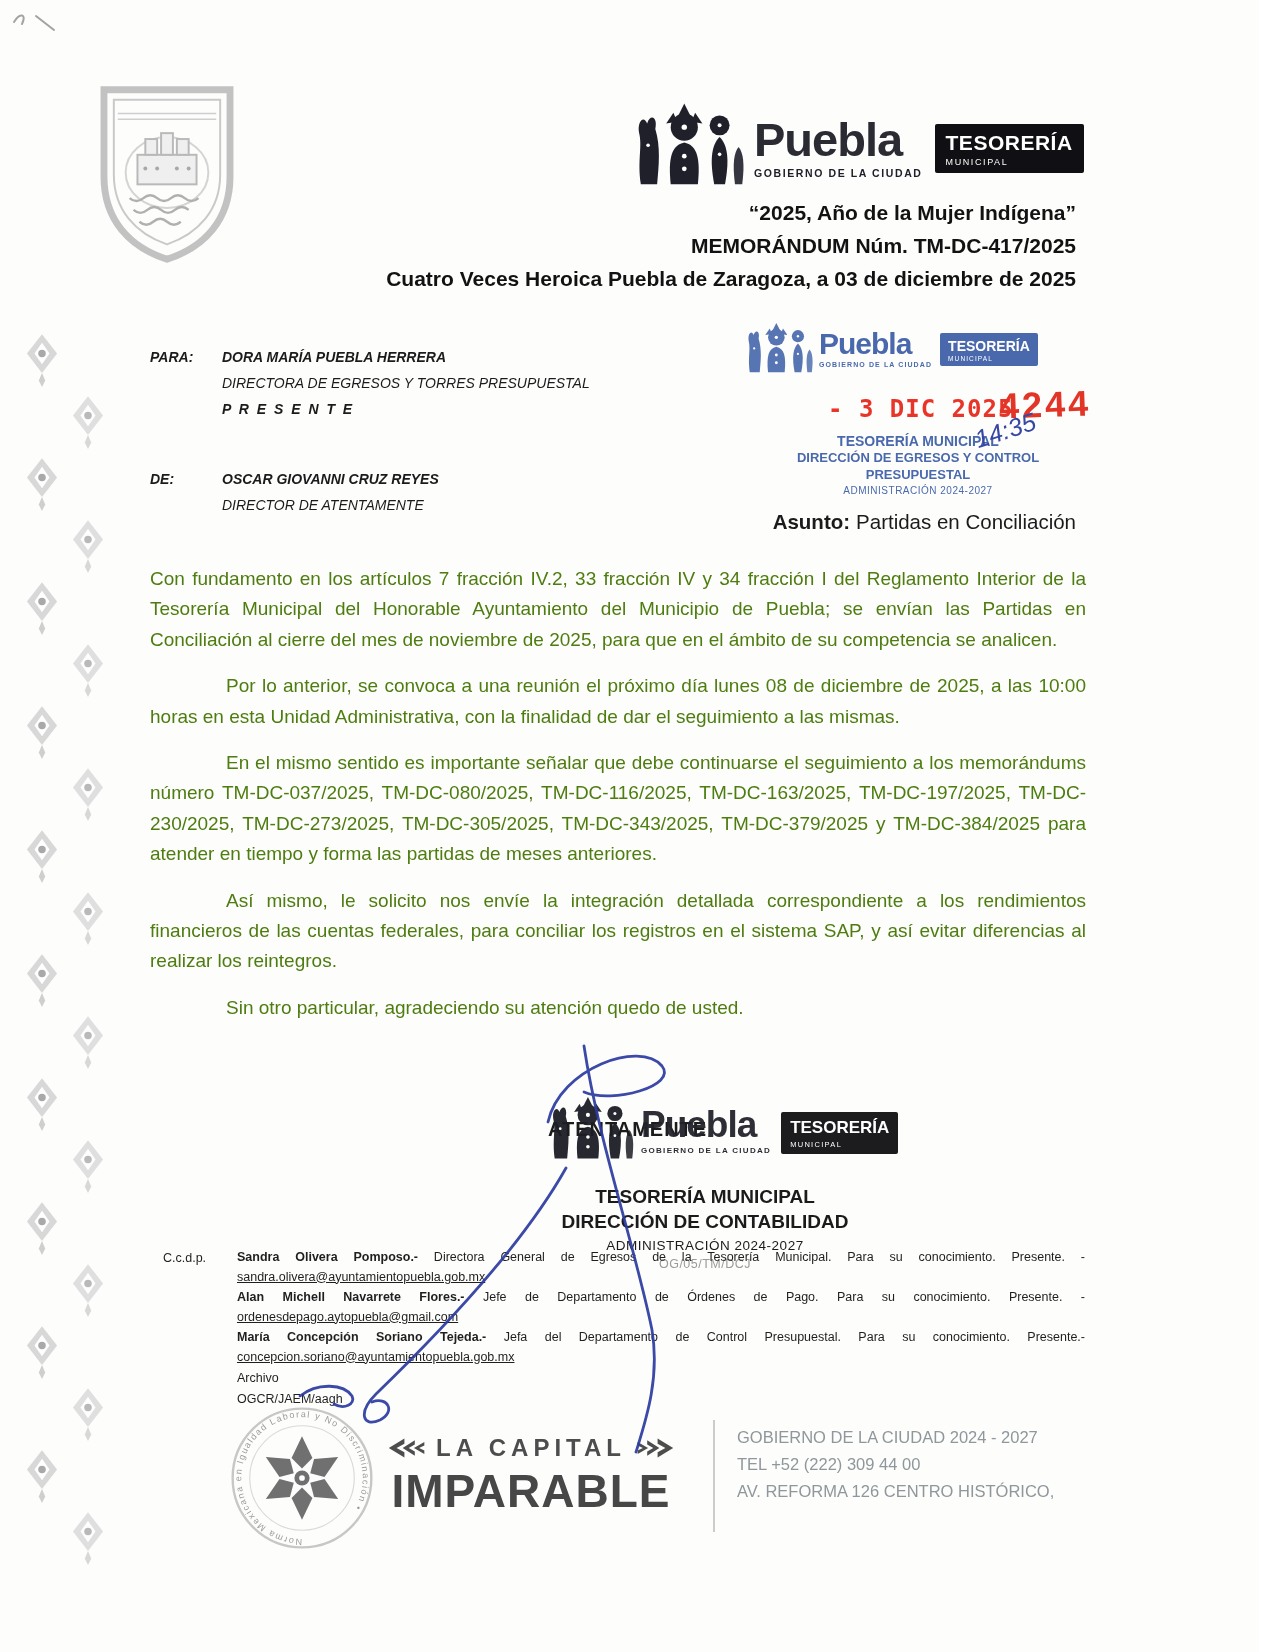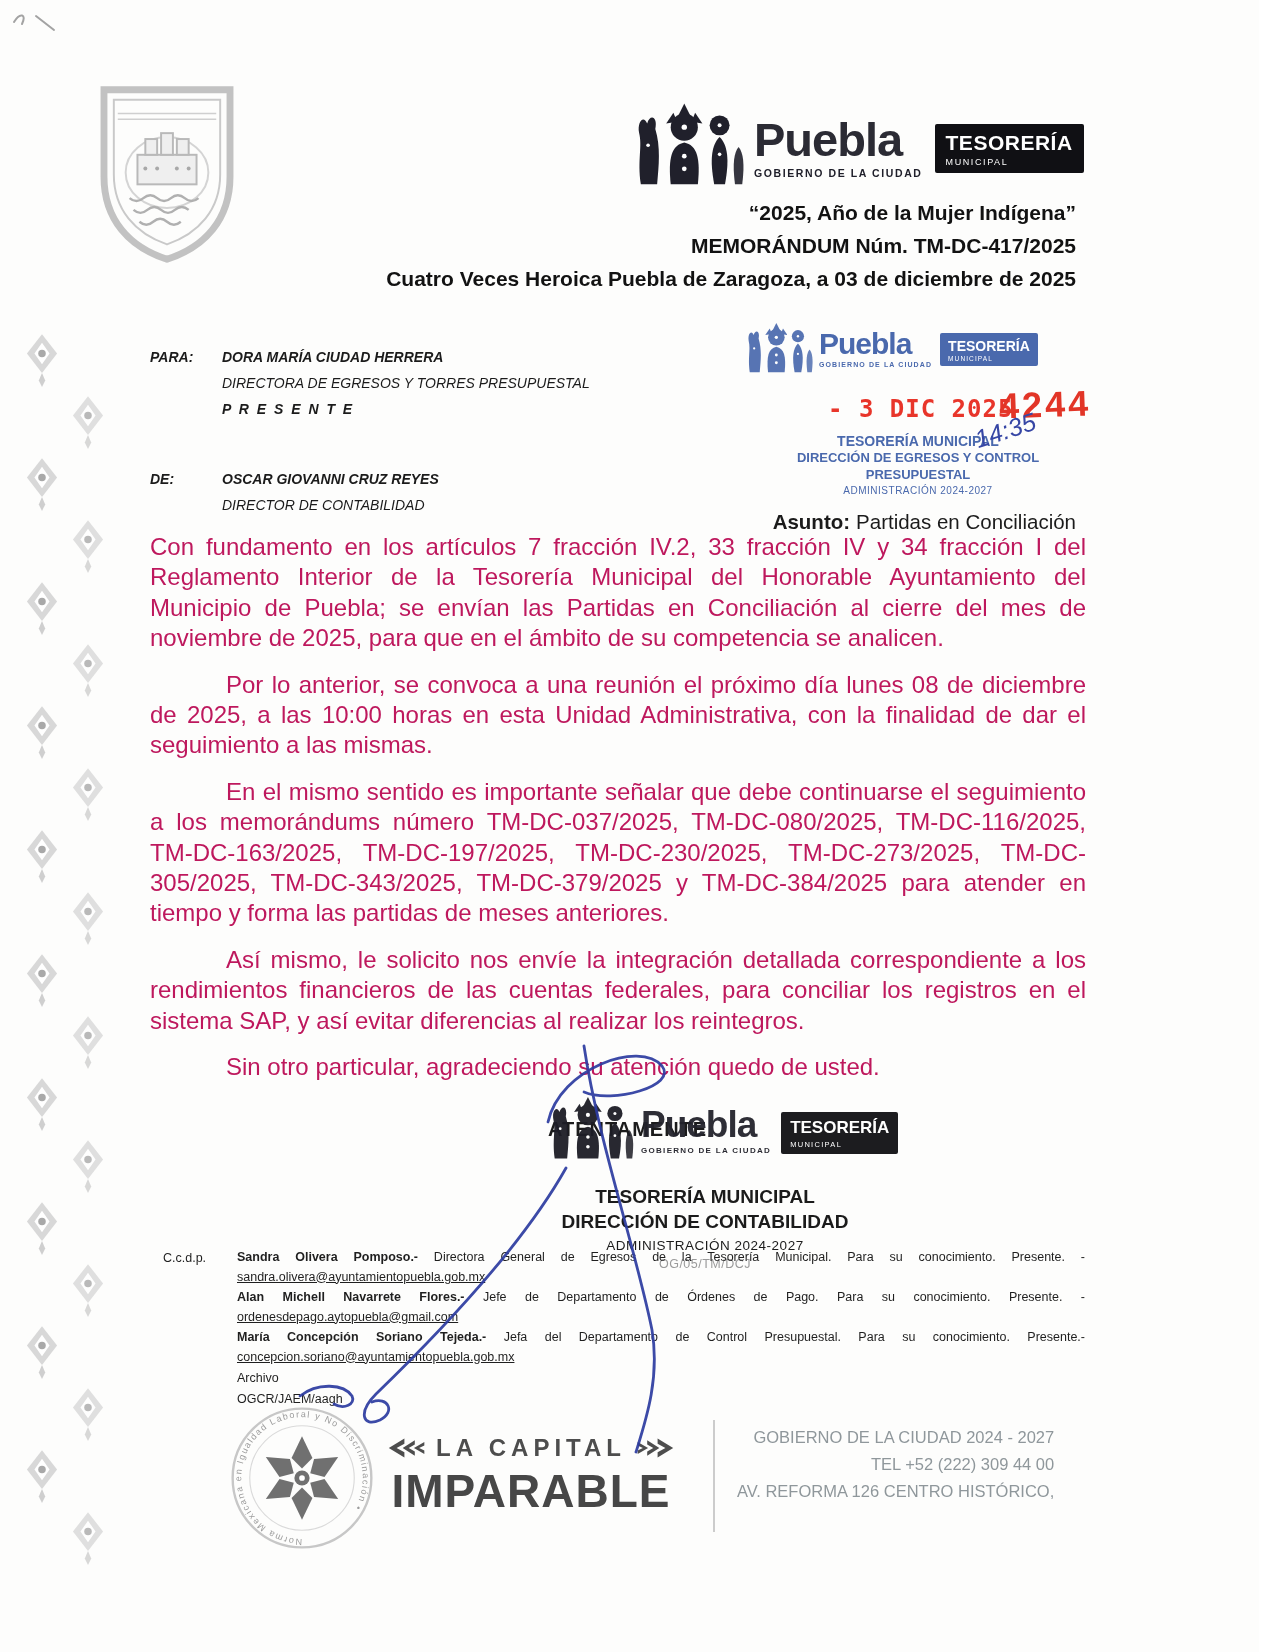--- a/index.html
+++ b/index.html
@@ -71,22 +71,22 @@
   .rstamp-lines { margin-top:6px; text-align:center; color:#4a69ad; line-height:1.3; }
   .rstamp-l1 { font-size:14px; font-weight:bold; }
   .rstamp-l2, .rstamp-l3 { font-size:13px; font-weight:bold; }
   .rstamp-l4 { font-size:10px; letter-spacing:.5px; }
 
   
   .asunto { position:absolute; right:183px; top:510px; font-size:20.5px; z-index:6; white-space:nowrap; }
   .asunto .b { margin-right:6px; }
 
   
-  .bodytxt { position:absolute; left:150px; top:532px; width:936px; font-size:24px;
-             line-height:30.4px; text-align:justify; color:#be185d; z-index:2; }
+  .bodytxt { position:absolute; left:150px; top:564px; width:936px; font-size:19px;
+             line-height:30.4px; text-align:justify; color:#4d7c0f; z-index:2; }
   .bodytxt p { margin-top:16px; }
   .bodytxt p:first-child { margin-top:0; }
   .bodytxt p.ind { text-indent:76px; }
 
   
   .atent { position:absolute; left:548px; top:1118px; font-size:20px; font-weight:bold;
            letter-spacing:1px; z-index:3; }
   .sig-logo { position:absolute; left:545px; top:1094px; z-index:5; opacity:.95; }
   .sigdept { position:absolute; left:480px; top:1184px; width:450px; text-align:center; z-index:2; }
   .sigdept-l1, .sigdept-l2 { font-size:19px; font-weight:bold; line-height:25px; }
@@ -106,21 +106,21 @@
   .seal { position:absolute; left:226px; top:1402px; width:152px; height:152px; z-index:2; }
   .capital { position:absolute; left:383px; top:1434px; width:296px; text-align:center;
              color:#4d4d4d; z-index:2; }
   .capital-top { display:flex; align-items:center; justify-content:center; gap:9px;
                  font-size:24px; font-weight:bold; letter-spacing:5px; }
   .wing { width:40px; height:26px; color:#4d4d4d; }
   .wing--right { transform:scaleX(-1); }
   .capital-bottom { font-size:46px; font-weight:800; letter-spacing:1px; color:#474747; margin-top:2px; }
   .fdivider { position:absolute; left:713px; top:1420px; width:2px; height:112px; background:#cccccc; z-index:2; }
   .contact { position:absolute; left:737px; top:1424px; font-size:16.5px; line-height:27px;
-             color:#8f979b; z-index:2; white-space:nowrap;text-align:right; }
+             color:#8f979b; z-index:2; white-space:nowrap; }
 
   
   .ink { position:absolute; left:0; top:0; width:1265px; height:1652px; z-index:10; pointer-events:none; }
 </style>
 </head>
 <body>
 
 <svg width="0" height="0" style="position:absolute" aria-hidden="true">
   <defs>
     <symbol id="figs" viewBox="0 0 130 95">
@@ -230,38 +230,38 @@
 
   <div class="hdr">
     <div>“2025, Año de la Mujer Indígena”</div>
     <div>MEMORÁNDUM Núm. TM-DC-417/2025</div>
     <div>Cuatro Veces Heroica Puebla de Zaragoza, a 03 de diciembre de 2025</div>
   </div>
 
   <div class="addr">
     <div class="addr-row">
       <span class="addr-label">PARA:</span>
-      <span class="b">DORA MARÍA CIUDAD HERRERA</span>
+      <span class="b">DORA MARÍA PUEBLA HERRERA</span>
     </div>
     <div class="addr-row">
       <span class="addr-label"></span>
       <span>DIRECTORA DE EGRESOS Y TORRES PRESUPUESTAL</span>
     </div>
     <div class="addr-row">
       <span class="addr-label"></span>
       <span class="b sp">P R E S E N T E</span>
     </div>
     <div class="addr-de">
       <div class="addr-row">
         <span class="addr-label">DE:</span>
         <span class="b">OSCAR GIOVANNI CRUZ REYES</span>
       </div>
       <div class="addr-row">
         <span class="addr-label"></span>
-        <span>DIRECTOR DE CONTABILIDAD</span>
+        <span>DIRECTOR DE ATENTAMENTE</span>
       </div>
     </div>
   </div>
 
   <div class="rstamp">
     <div class="plogo plogo--stamp">
       <svg class="plogo-figs" viewBox="0 0 130 95" aria-hidden="true">
           <use href="#figs"></use>
         </svg>
       <div class="plogo-word">

